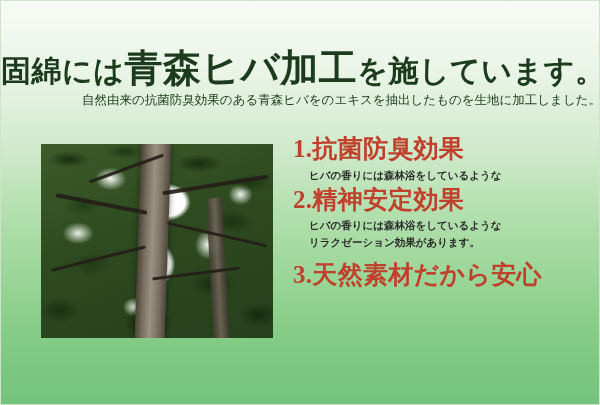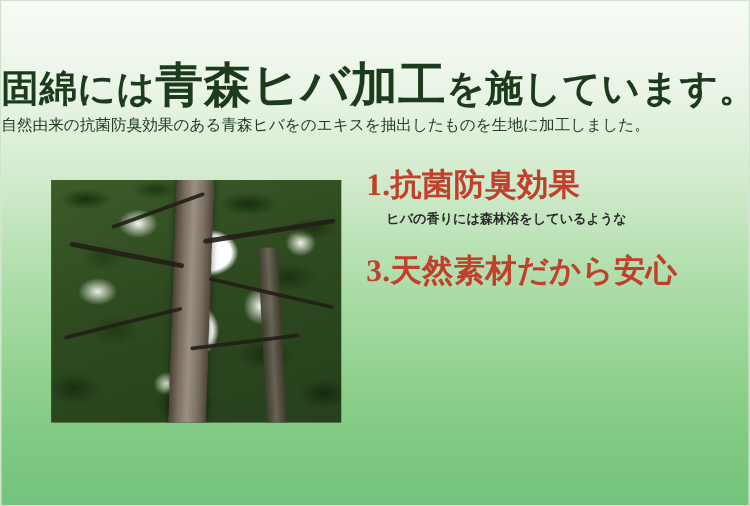--- a/index.html
+++ b/index.html
@@ -31,21 +31,21 @@
     font-family:"Liberation Serif","DejaVu Serif",serif;
     font-weight:bold;color:#1c3a1c;
     letter-spacing:.5px;
   }
   #title .sm{font-size:30px;vertical-align:baseline;}
   #title .lg{font-size:38px;vertical-align:baseline;}
 
   
   #subtitle{
     position:absolute;left:0;top:91px;width:600px;
-    text-align:left;white-space:nowrap;
+    text-align:right;white-space:nowrap;
     font-size:12.5px;color:#20401f;font-weight:normal;
     font-family:"DejaVu Sans","Liberation Sans",sans-serif;
   }
 
   
   #photo{
     position:absolute;left:40px;top:143px;width:232px;height:194px;
     overflow:hidden;background:#2c4a22;
   }
   #photo .sky{
@@ -105,21 +105,21 @@
     font-weight:bold;font-size:25px;color:#c0402c;
     letter-spacing:.3px;line-height:1.18;white-space:nowrap;
   }
   .point-head .num{font-size:25px;}
   .point-desc{
     margin-top:3px;padding-left:16px;
     font-family:"DejaVu Sans","Liberation Sans",sans-serif;
     font-size:10.5px;font-weight:bold;color:#2b2b2b;
     line-height:1.55;white-space:nowrap;
   }
-  .p1{margin-bottom:20px;}
+  .p1{margin-bottom:2px;}
   .p2{margin-bottom:10px;}
 </style>
 </head>
 <body>
 
 <div id="canvas">
 
   <div id="title">
     <span class="sm">固綿には</span><span class="lg">青森ヒバ加工</span><span class="sm">を施しています。</span>
   </div>
@@ -141,19 +141,26 @@
 
   <div id="points">
 
     <div class="point p1">
       <div class="point-head"><span class="num">1.</span><span>抗菌防臭効果</span></div>
       <div class="point-desc">
         <div>ヒバの香りには森林浴をしているような</div>
       </div>
     </div>
 
+    <div class="point p2">
+      <div class="point-head"><span class="num">2.</span><span>精神安定効果</span></div>
+      <div class="point-desc">
+        <div>ヒバの香りには森林浴をしているような</div>
+        <div>リラクゼーション効果があります。</div>
+      </div>
+    </div>
 
     <div class="point">
       <div class="point-head"><span class="num">3.</span><span>天然素材だから安心</span></div>
     </div>
 
   </div>
 </div>
 
 </body></html>

